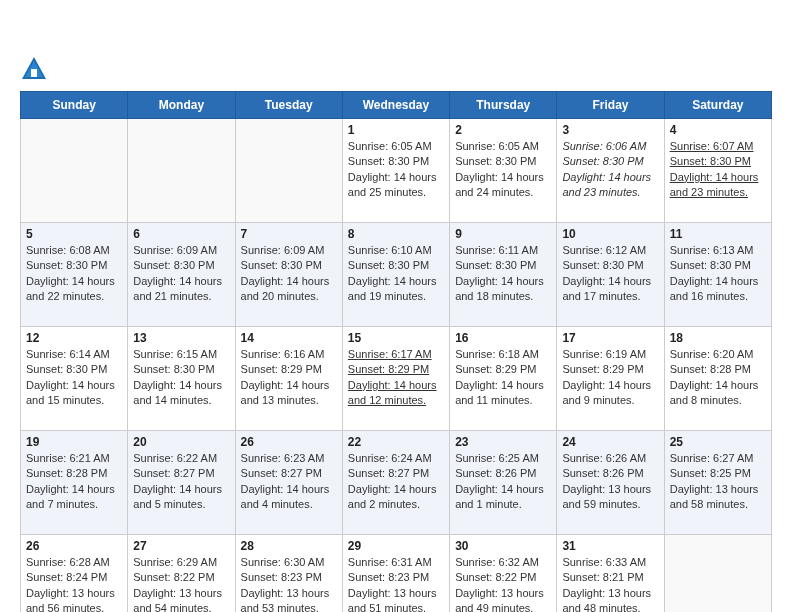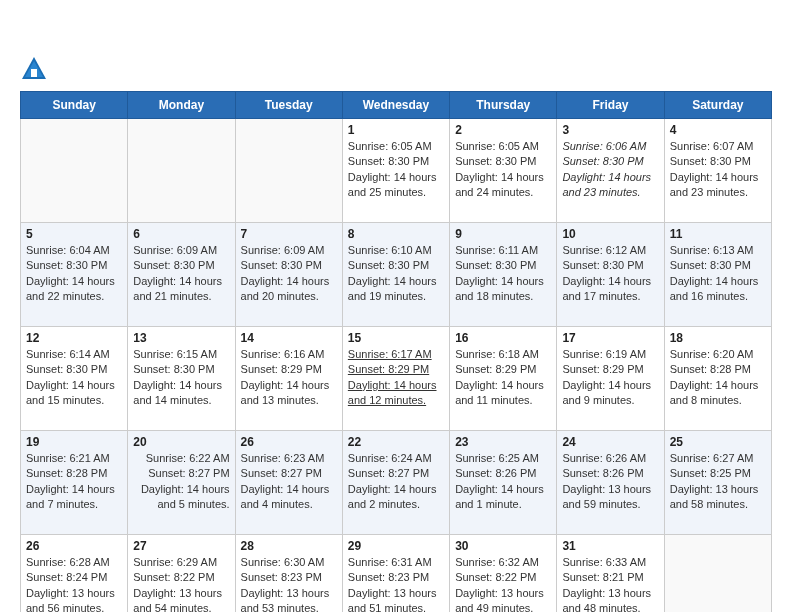--- a/index.html
+++ b/index.html
@@ -146,30 +146,30 @@
           </td>
           <td>
             <div class="day-num">3</div>
             <div class="day-info" style="white-space: pre-line; font-style: italic;">Sunrise: 6:06 AM
 Sunset: 8:30 PM
 Daylight: 14 hours
 and 23 minutes.</div>
           </td>
           <td>
             <div class="day-num">4</div>
-            <div class="day-info" style="white-space: pre-line;">Sunrise: 6:07 AM
+            <div class="day-info" style="white-space: pre-line; text-decoration: underline;">Sunrise: 6:07 AM
 Sunset: 8:30 PM
 Daylight: 14 hours
 and 23 minutes.</div>
           </td>
         </tr>
         <tr class="row-alt">
           <td>
             <div class="day-num">5</div>
-            <div class="day-info" style="white-space: pre-line;">Sunrise: 6:04 AM
+            <div class="day-info" style="white-space: pre-line;">Sunrise: 6:08 AM
 Sunset: 8:30 PM
 Daylight: 14 hours
 and 22 minutes.</div>
           </td>
           <td>
             <div class="day-num">6</div>
             <div class="day-info" style="white-space: pre-line;">Sunrise: 6:09 AM
 Sunset: 8:30 PM
 Daylight: 14 hours
 and 21 minutes.</div>
@@ -264,21 +264,21 @@
         <tr class="row-alt">
           <td>
             <div class="day-num">19</div>
             <div class="day-info" style="white-space: pre-line;">Sunrise: 6:21 AM
 Sunset: 8:28 PM
 Daylight: 14 hours
 and 7 minutes.</div>
           </td>
           <td>
             <div class="day-num">20</div>
-            <div class="day-info" style="white-space: pre-line; text-align: right;">Sunrise: 6:22 AM
+            <div class="day-info" style="white-space: pre-line;">Sunrise: 6:22 AM
 Sunset: 8:27 PM
 Daylight: 14 hours
 and 5 minutes.</div>
           </td>
           <td>
             <div class="day-num">26</div>
             <div class="day-info" style="white-space: pre-line;">Sunrise: 6:23 AM
 Sunset: 8:27 PM
 Daylight: 14 hours
 and 4 minutes.</div>

